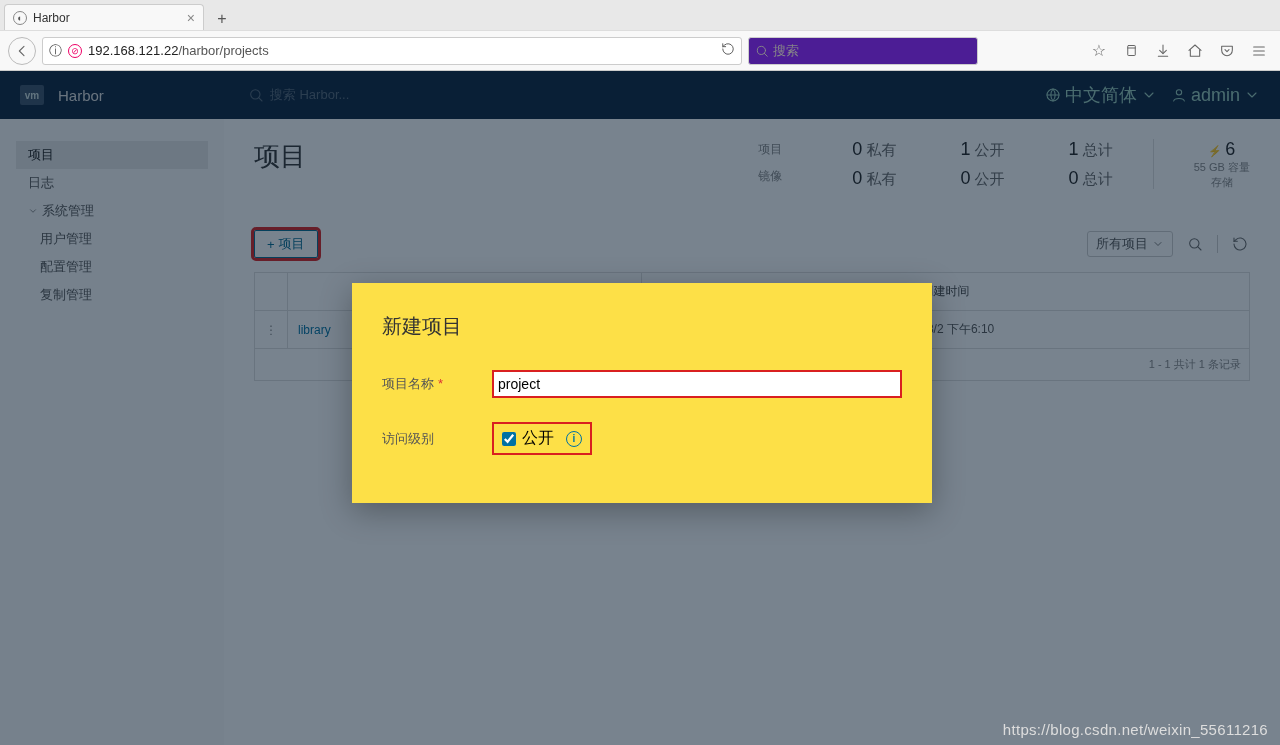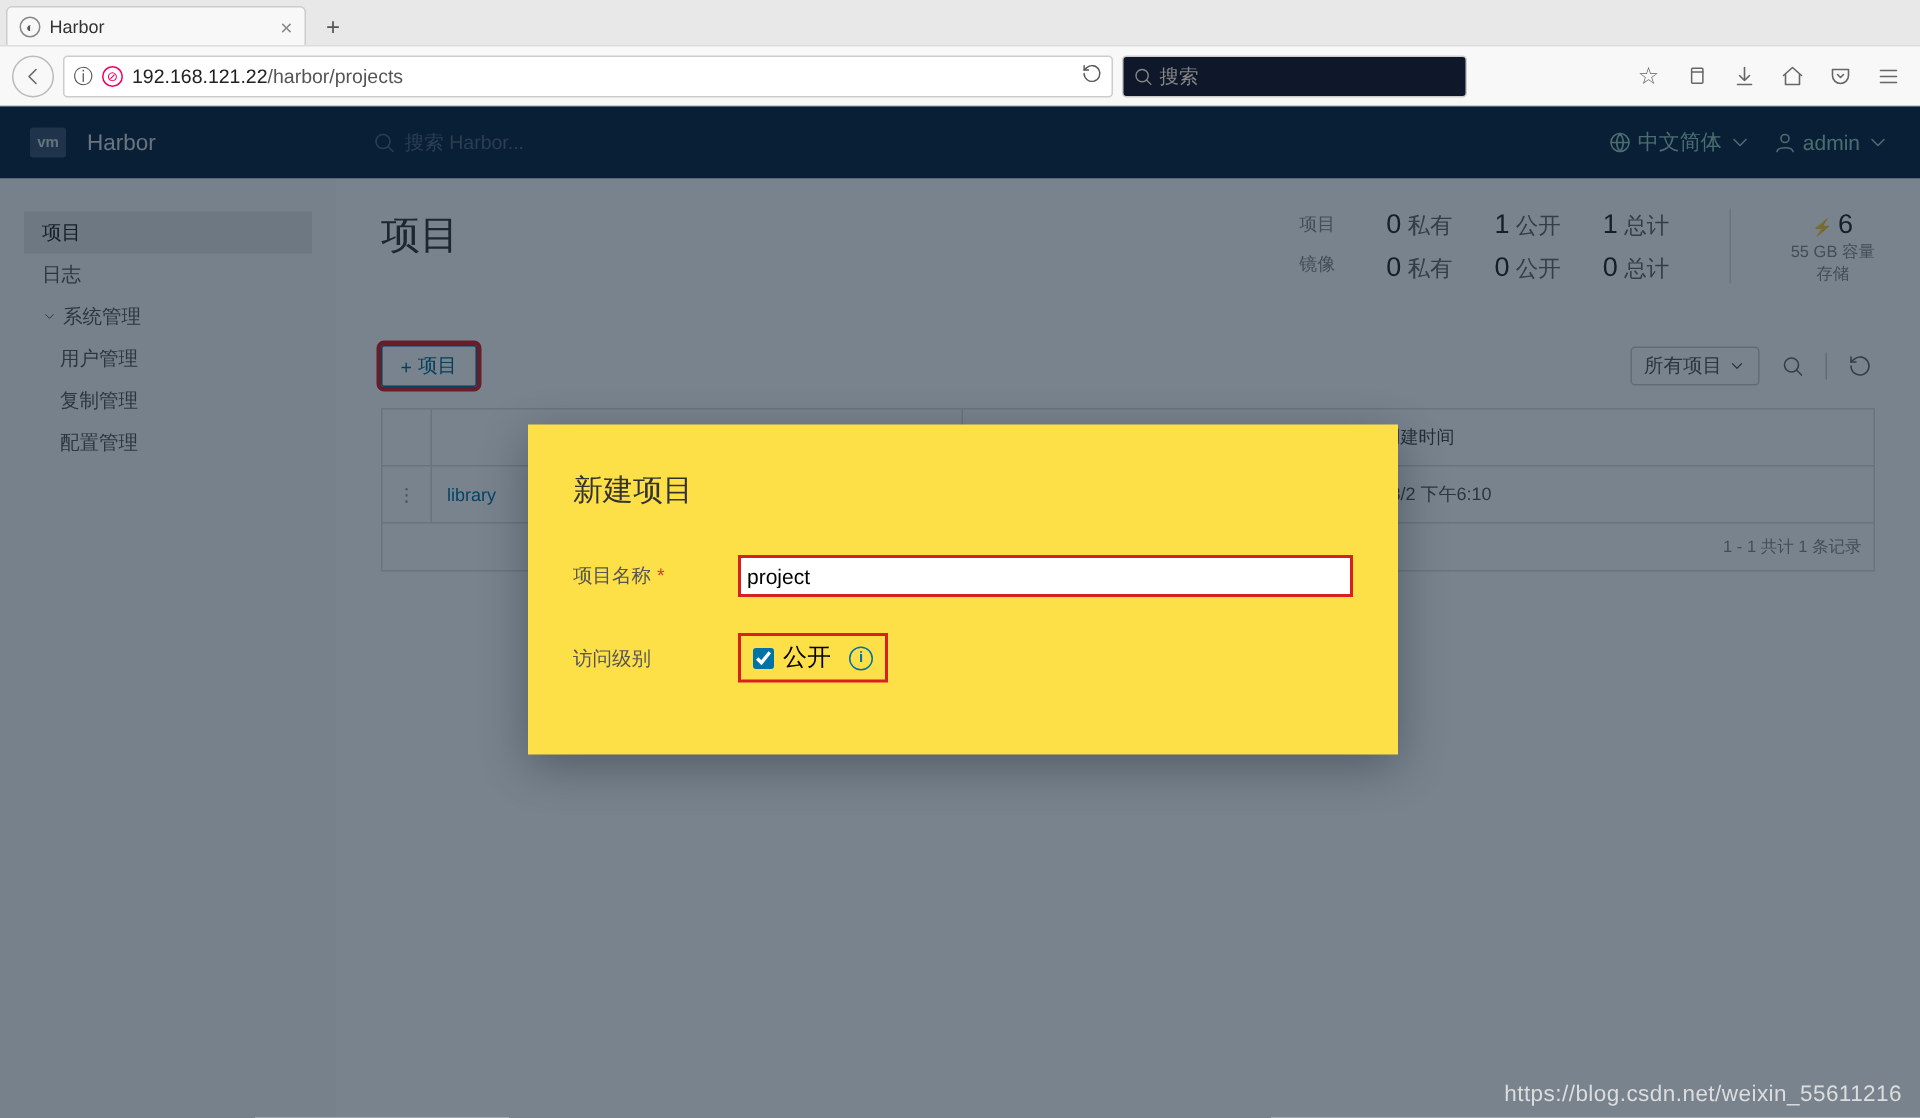--- a/index.html
+++ b/index.html
@@ -12,46 +12,46 @@
 .tab .favicon { width:14px; height:14px; border-radius:50%; border:1px solid #888; display:flex; align-items:center; justify-content:center; font-size:9px; color:#555;}
 .tab .close { margin-left:auto; color:#888; font-size:14px; cursor:pointer;}
 .new-tab { width:24px; height:22px; margin-left:6px; display:flex; align-items:center; justify-content:center; color:#555; cursor:pointer;}
 .toolbar { height:40px; background:#f8f8f8; display:flex; align-items:center; padding:4px 8px; gap:6px; border-top:1px solid #ddd;}
 .nav-btn { width:28px; height:28px; border-radius:50%; display:flex; align-items:center; justify-content:center; color:#666; cursor:pointer; border:1px solid transparent;}
 .nav-btn.back{border:1px solid #bbb;}
 .url-bar { flex:0 0 700px; height:28px; display:flex; align-items:center; border:1px solid #ccc; border-radius:3px; background:#fff; padding:0 6px; gap:6px; font-size:13px; color:#555;}
 .url-bar .slash { width:14px; height:14px; border-radius:50%; display:flex;align-items:center;justify-content:center; border:1px solid #e06; color:#e06; font-size:9px;}
 .url-text { color:#555; }
 .url-text .host{color:#222;}
-.search-bar{flex:0 0 230px;height:28px;display:flex;align-items:center;border:1px solid #ccc;border-radius:3px;background:#0f172a;padding:0 6px;gap:4px;font-size:13px;color:#888;}
+.search-bar{flex:0 0 230px;height:28px;display:flex;align-items:center;border:1px solid #ccc;border-radius:3px;background:#4c1d95;padding:0 6px;gap:4px;font-size:13px;color:#888;}
 .sp{flex:1;}
 .tool-icn{width:26px;height:26px;display:flex;align-items:center;justify-content:center;color:#666;cursor:pointer;font-size:16px;}
 
 
 .app { position:relative; height:675px; }
 .app-header{height:48px;background:#0a223d;color:#ccc;display:flex;align-items:center;padding:0 20px;gap:14px;}
 .vm-logo{width:24px;height:20px;background:#3b5068;color:#cdd;font-size:10px;font-weight:600;display:flex;align-items:center;justify-content:center;border-radius:2px;}
 .brand{font-size:15px;color:#ddd;font-weight:500;}
 .app-search{margin-left:130px;display:flex;align-items:center;gap:6px;color:#567;font-size:13px;}
 .app-search svg{width:16px;height:16px;}
 .hdr-sp{flex:1;}
-.hdr-btn{display:flex;align-items:center;gap:4px;color:#9cb;font-size:14px;cursor:pointer;}
+.hdr-btn{display:flex;align-items:center;gap:4px;color:#9cb;font-size:18px;cursor:pointer;}
 .hdr-btn svg{width:16px;height:16px;}
 
 .app-body{display:flex;height:calc(100% - 48px);}
 .sidebar{width:224px;background:#fafafa;padding:22px 16px;}
 .side-item{height:28px;line-height:28px;padding:0 12px;font-size:13px;color:#555;cursor:pointer;display:flex;align-items:center;gap:4px;}
 .side-item.active{background:#e6e6e6;color:#222;}
 .side-sub{margin-left:12px;}
 
 .main{flex:1;background:#fff;padding:20px 30px;position:relative;}
 .page-head{display:flex;align-items:flex-start;margin-bottom:40px;}
 .page-title{font-size:26px;color:#333;font-weight:400;}
 .stats{margin-left:auto;display:flex;gap:40px;color:#888;font-size:12px;}
-.stat-col{text-align:center;min-width:40px;}
+.stat-col{text-align:center;min-width:40px;margin-left:36px;}
 .stat-col .n{color:#666;font-size:15px;}
 .stat-col .n b{color:#222;font-size:18px;font-weight:400;}
 .divv{width:1px;background:#ddd;height:50px;}
 .store{text-align:center;color:#888;font-size:11px;}
 .store .big{font-size:18px;color:#222;}
 .store .bolt{color:#f5c518;}
 
 .actions{display:flex;align-items:center;gap:12px;margin-bottom:14px;}
 .new-proj{border:1px solid #006a91;color:#006a91;background:#fff;padding:4px 12px;font-size:13px;display:flex;align-items:center;gap:4px;cursor:pointer;border-radius:2px;}
 .hl-red{outline:3px solid #d92020;}
@@ -205,24 +205,24 @@
       <div class="side-item">
           <svg viewBox="0 0 24 24" width="10" height="10">
             <path d="M6 9l6 6 6-6"></path>
           </svg>
           <span>系统管理</span>
         </div>
       <div class="side-item side-sub">
           <span>用户管理</span>
         </div>
       <div class="side-item side-sub">
+          <span>配置管理</span>
+        </div>
+      <div class="side-item side-sub">
           <span>复制管理</span>
-        </div>
-      <div class="side-item side-sub">
-          <span>配置管理</span>
         </div>
     </div>
 
     <div class="main">
       <div class="page-head">
         <div class="page-title">项目</div>
         <div class="stats">
           <div>
             <div style="display:flex;gap:28px;margin-bottom:8px;align-items:center;">
               <span style="width:30px">项目</span>

